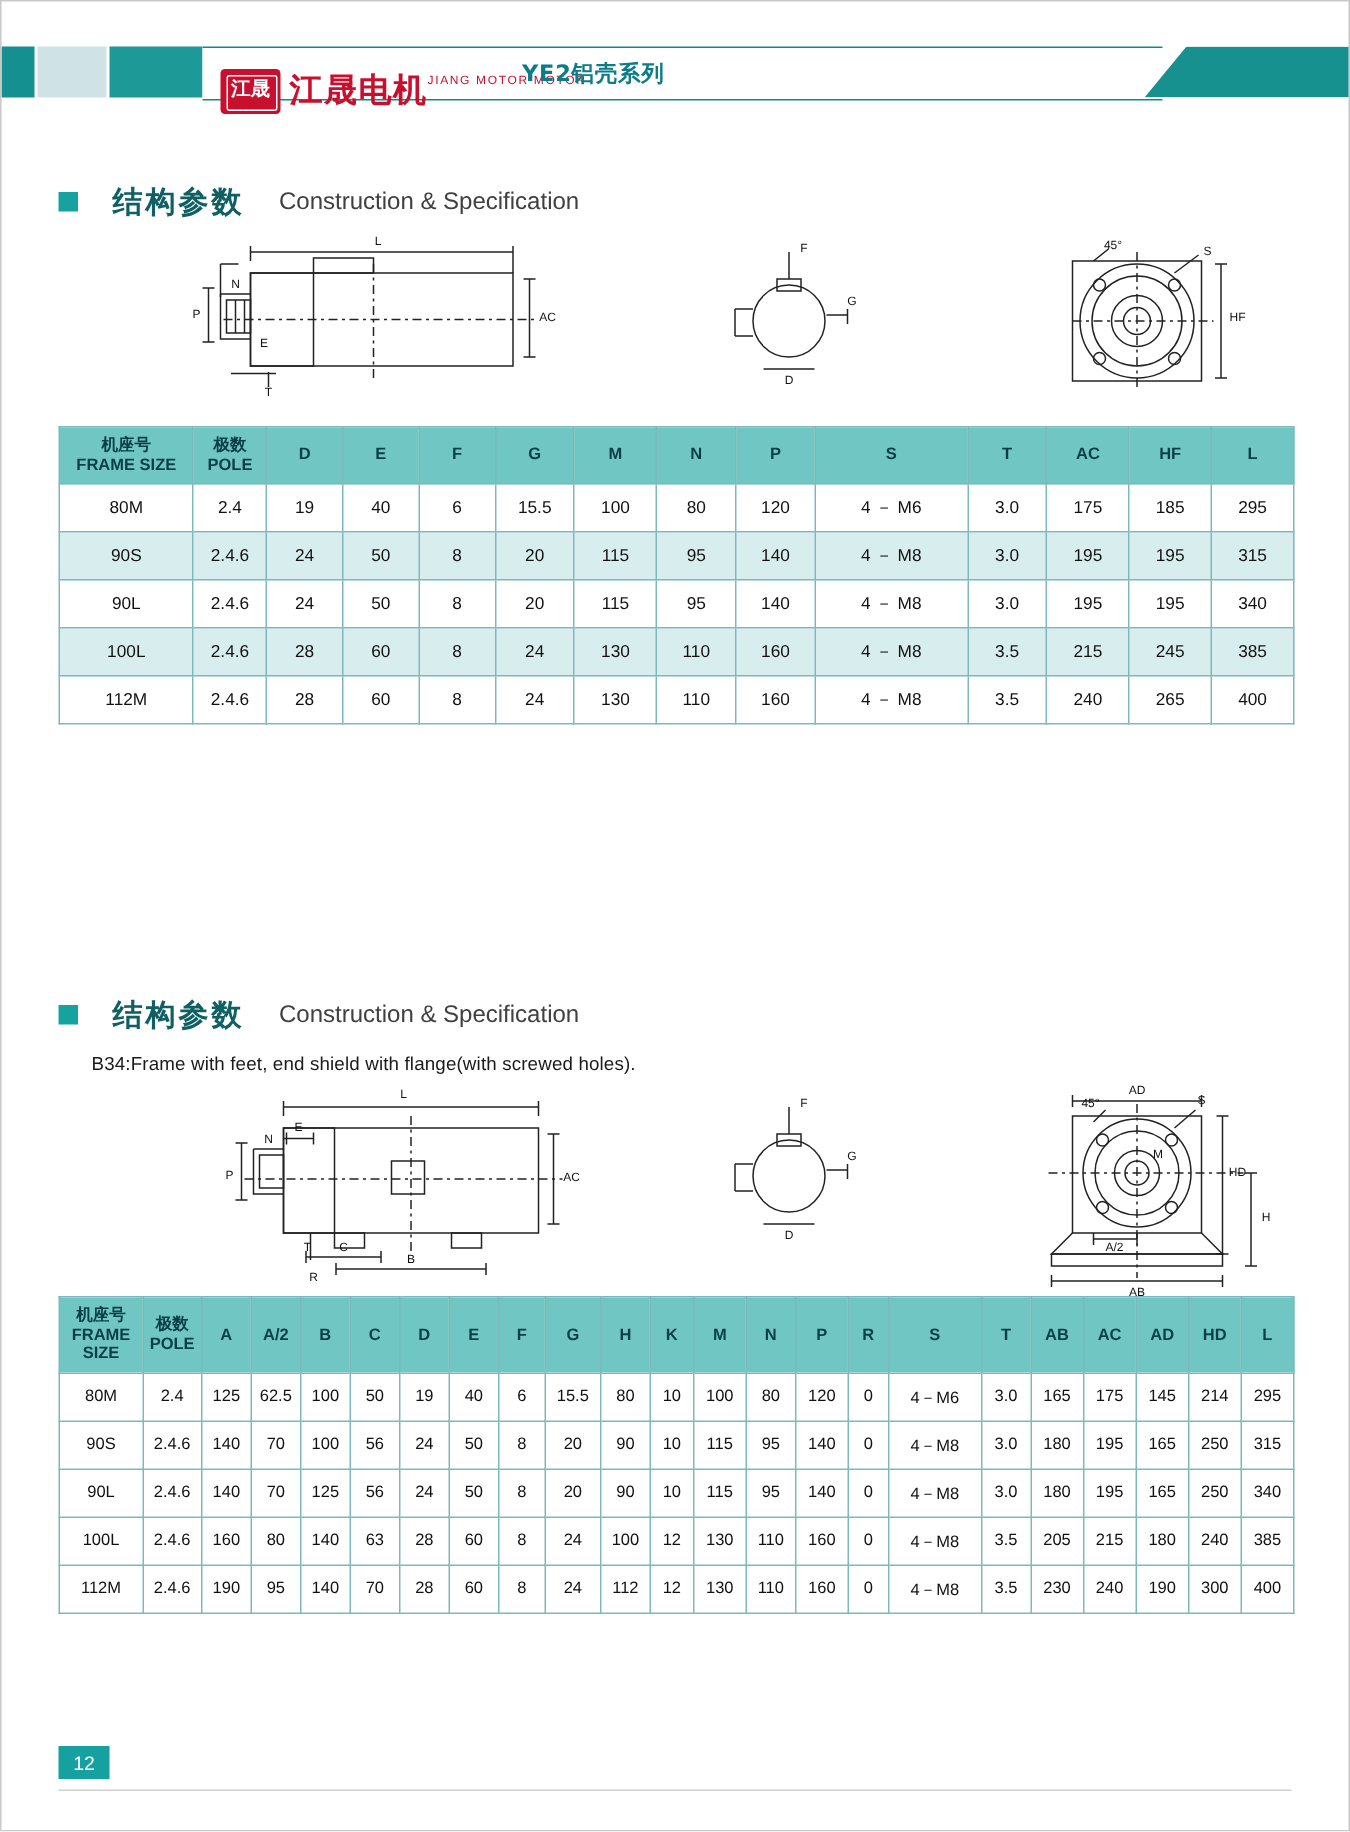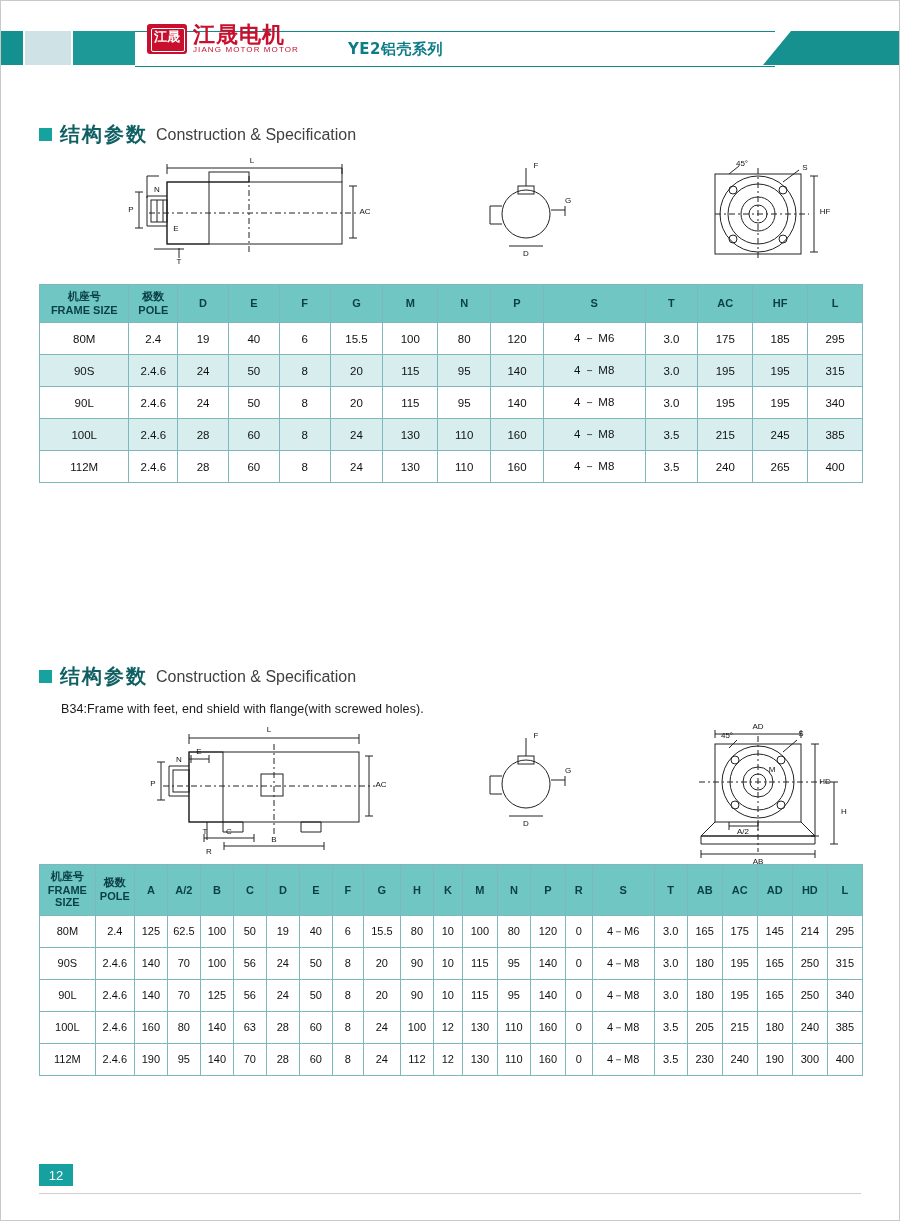--- a/index.html
+++ b/index.html
@@ -70,21 +70,21 @@
     left: 762px;
     top: 30px;
     width: 138px;
     height: 34px;
     background: #17918f;
     clip-path: polygon(28px 0, 138px 0, 138px 34px, 0 34px);
   }
   .logo {
     position: absolute;
     left: 146px;
-    top: 23px;
+    top: 45px;
     display: flex;
     align-items: center;
     gap: 6px;
   }
   .logo-mark {
     width: 40px;
     height: 30px;
     background: #c8102e;
     border-radius: 3px;
     position: relative;
@@ -118,21 +118,21 @@
     line-height: 1;
     font-family: "DejaVu Sans", sans-serif;
   }
   .logo-en {
     color: #c8102e;
     font-size: 8px;
     letter-spacing: 1.1px;
     line-height: 1.1;
     font-family: "Liberation Sans", sans-serif;
   }
-  .logo-text-wrap { display: flex; flex-direction: column; justify-content: center; }
+  .logo-text-wrap { display: flex; flex-direction: row; justify-content: center; }
   .hdr-series {
     position: absolute;
     left: 304px;
     top: 39px;
     color: #0d7c87;
     font-size: 15px;
     font-weight: bold;
     letter-spacing: 0.5px;
     font-family: "DejaVu Sans", sans-serif;
     margin-left: 43px;
@@ -140,21 +140,21 @@
 
   
   .section {
     position: absolute;
     left: 38px;
     width: 824px;
   }
   .sec-title {
     display: flex;
     align-items: center;
-    gap: 8px;
+    gap: 23px;
   }
   .sec-bullet {
     width: 13px;
     height: 13px;
     background: #16a3a0;
     display: inline-block;
   }
   .sec-cn {
     font-size: 20px;
     font-weight: bold;

